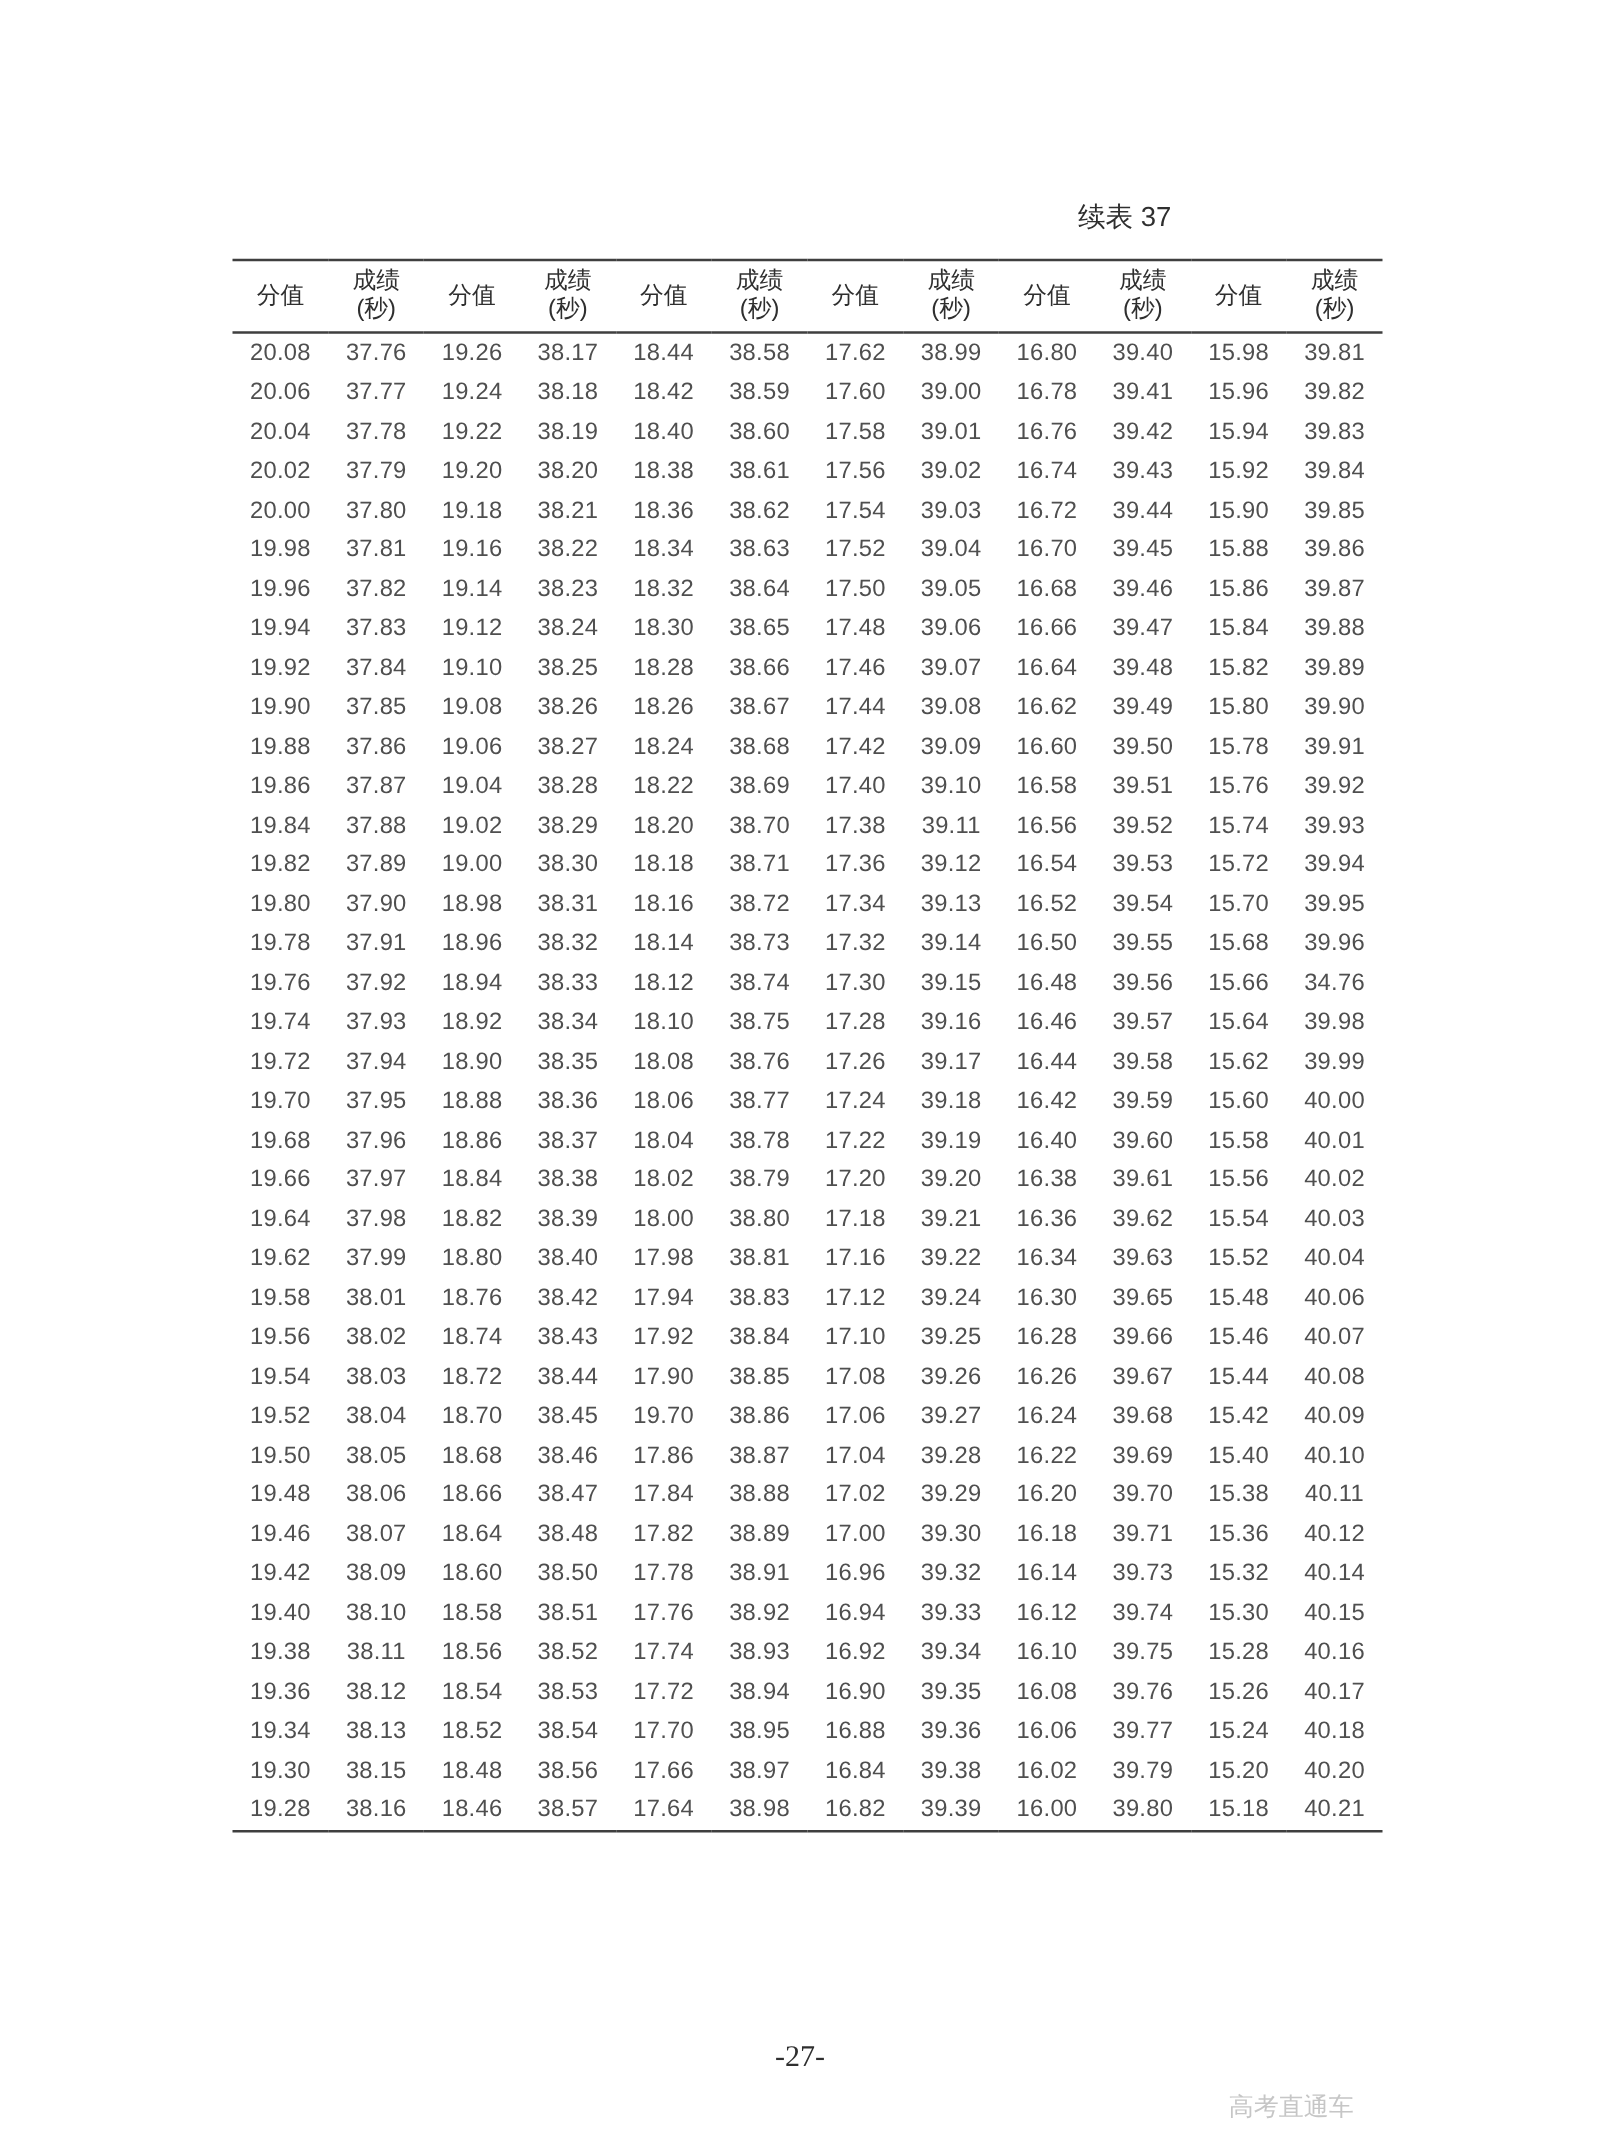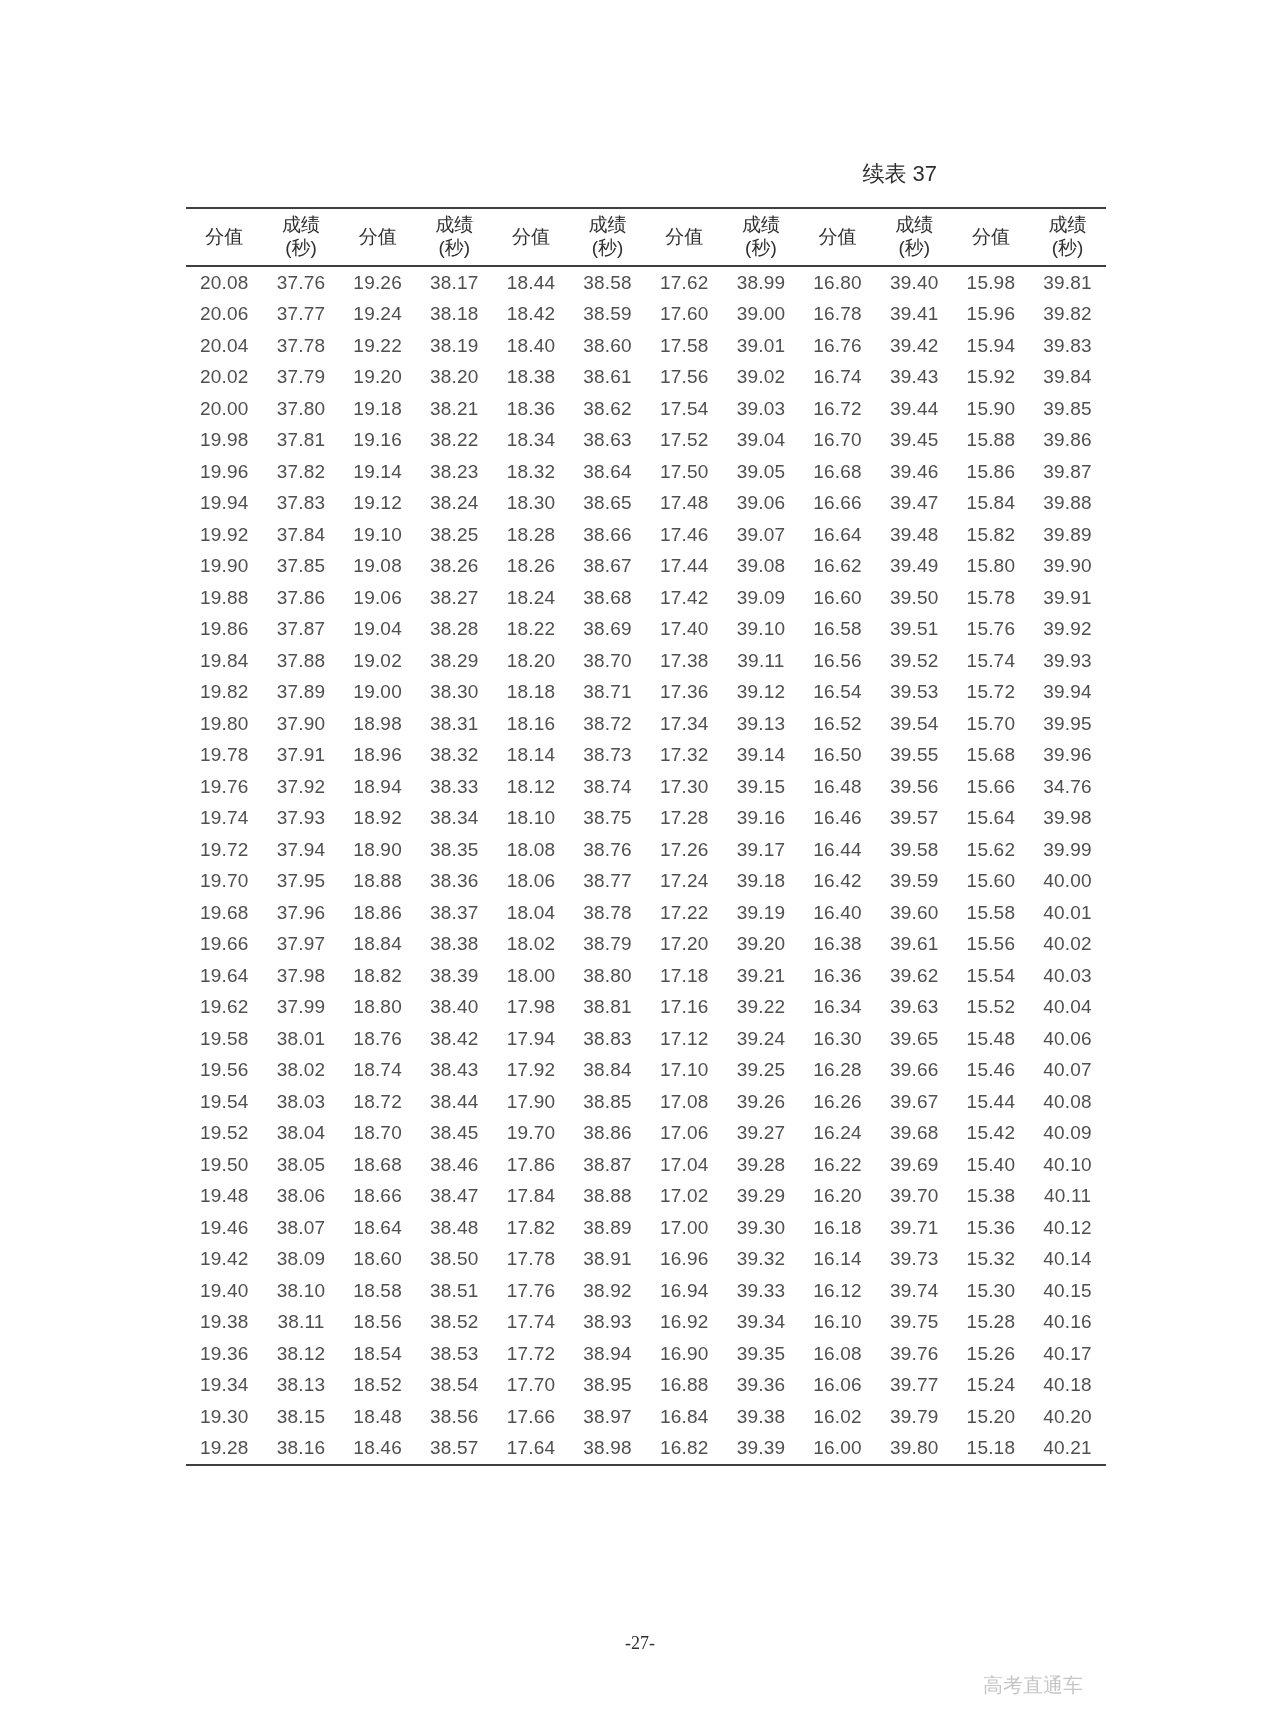--- a/index.html
+++ b/index.html
@@ -58,21 +58,21 @@
     color: var(--color-text, #4f4f4f);
     font-family: "Liberation Sans", sans-serif;
     white-space: nowrap;
   }
   .pagenum {
     position: absolute;
     top: 1633px;
     left: 0;
     width: 1280px;
     text-align: center;
-    font-size: 18px;
+    font-size: 24px;
     font-family: "Liberation Serif", serif;
     color: var(--color-headerText, #2f2f2f);
   }
   .watermark {
     position: absolute;
     top: 1672px;
     right: 26px;
     font-size: 20px;
     color: var(--color-watermark, #c6c6c6);
     font-family: "Liberation Sans", sans-serif;

